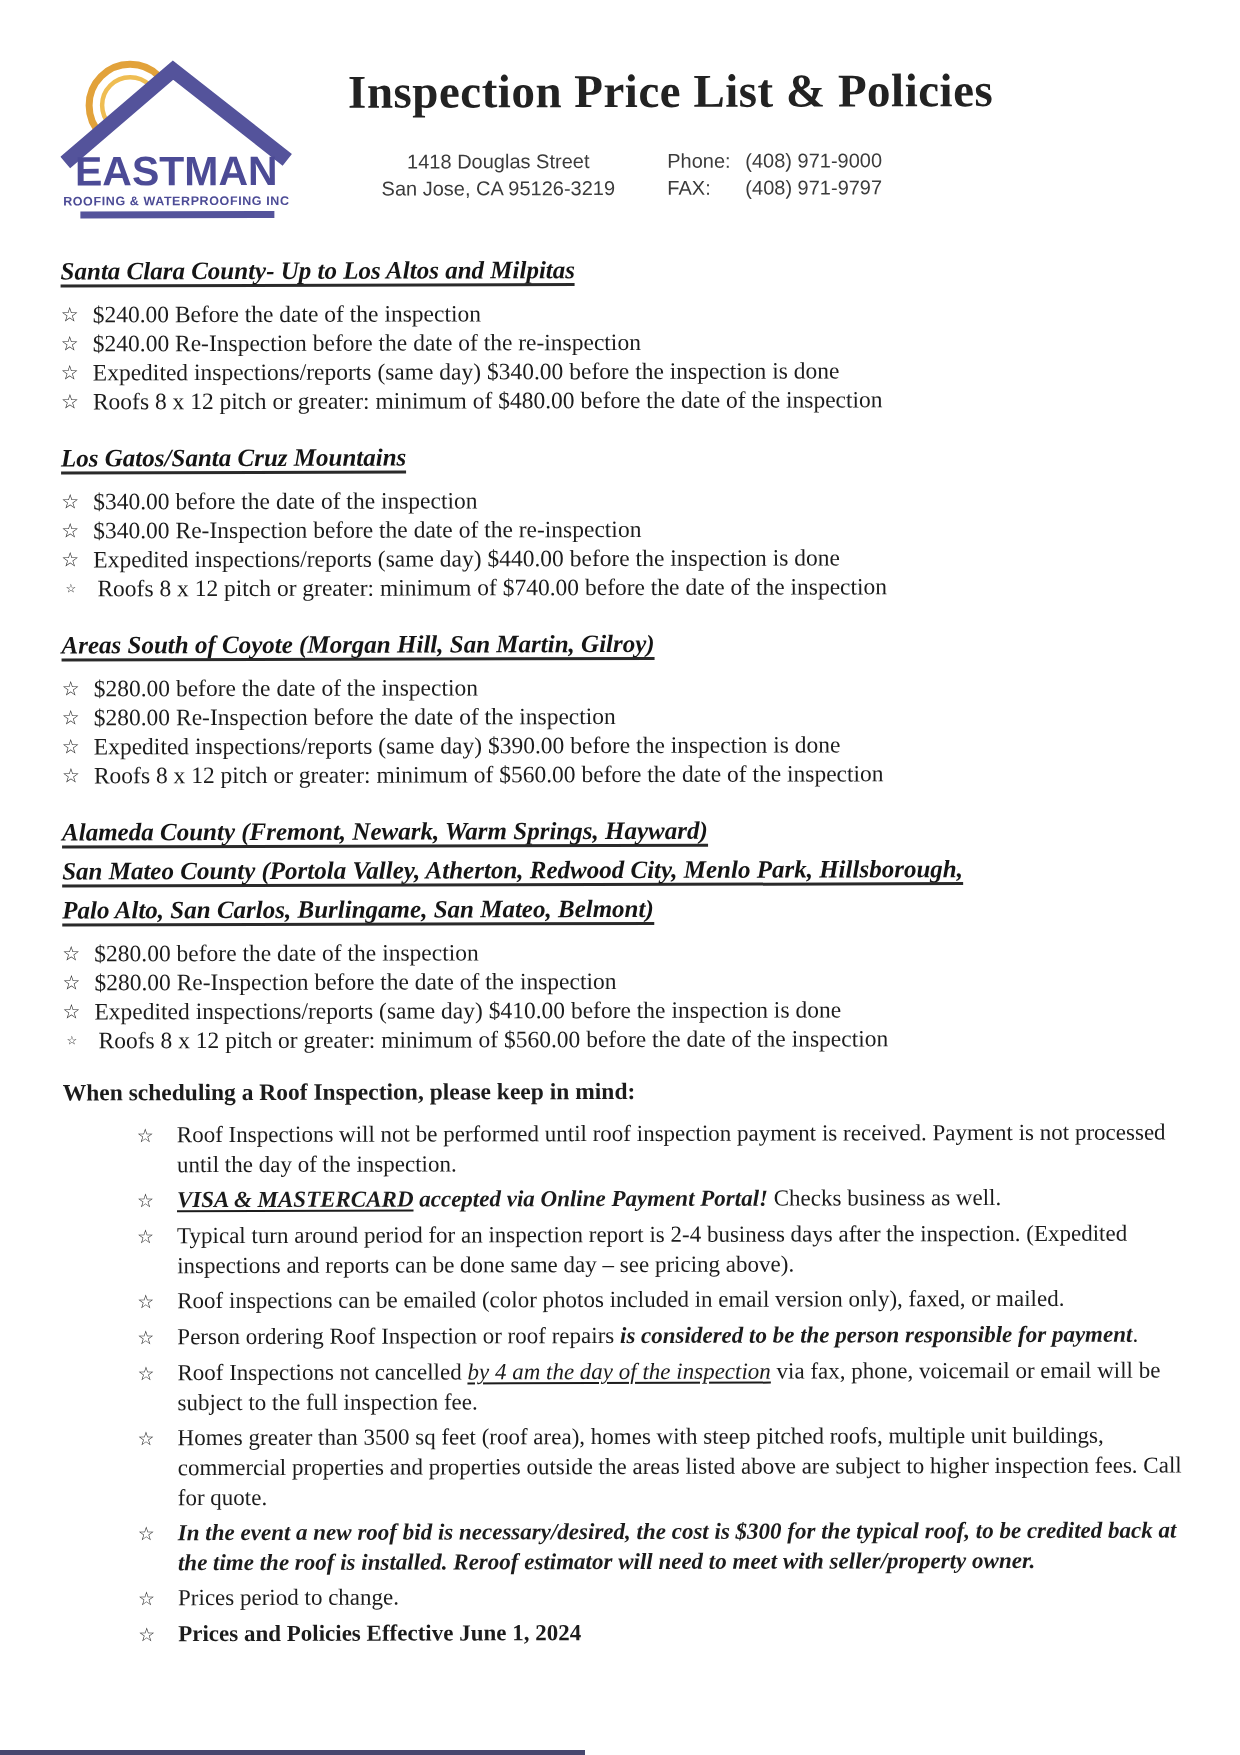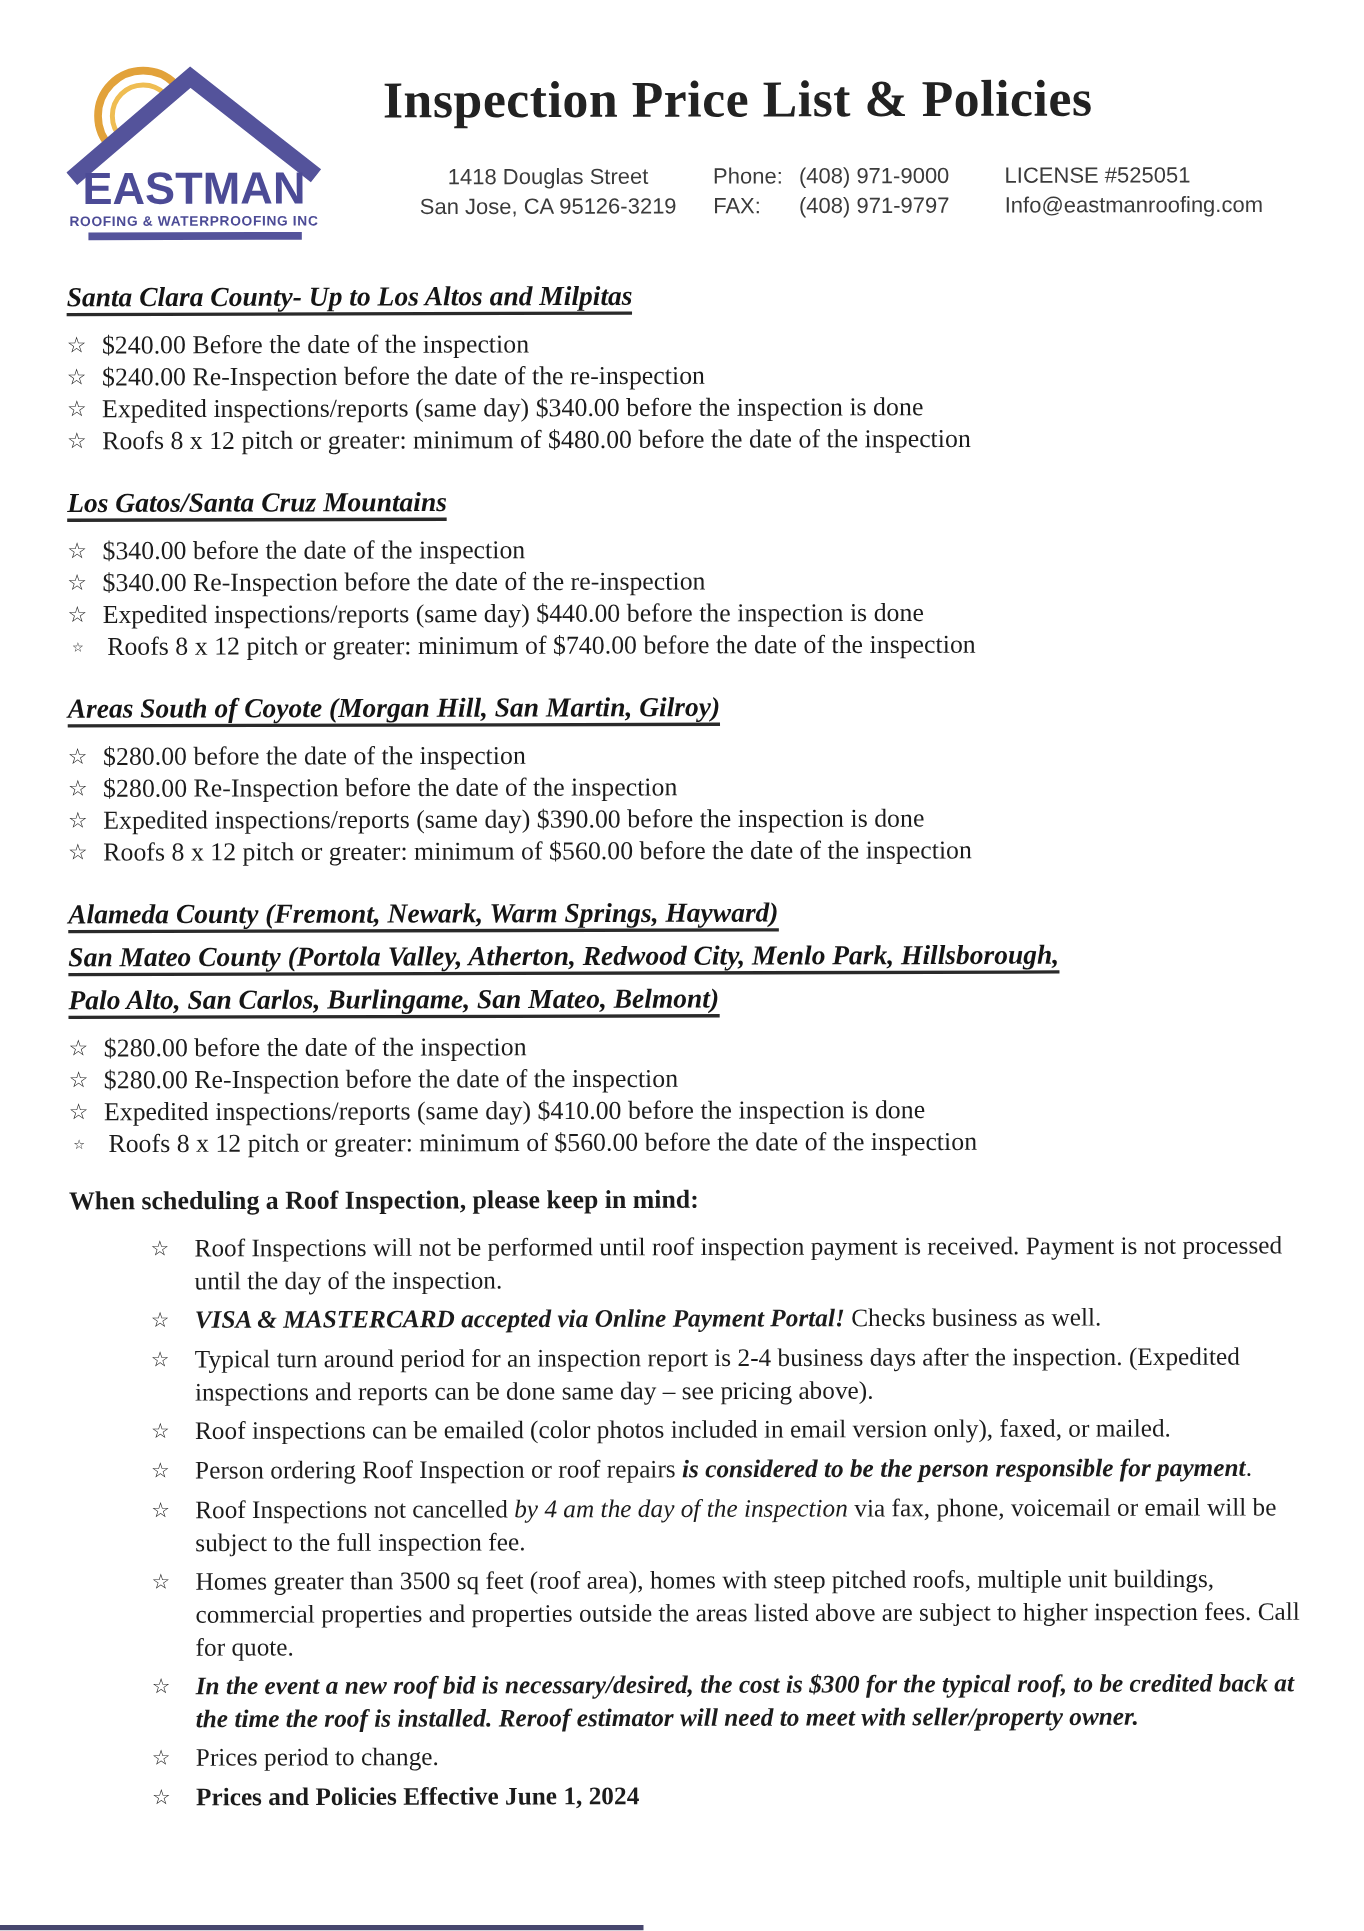--- a/index.html
+++ b/index.html
@@ -28,21 +28,21 @@
   }
   .address-row {
     display:flex; margin-top:30px;
     font-family:"Liberation Sans", sans-serif;
     font-size:20px; color:#3b3b3b; line-height:27px;
   }
   .addr-col1 { flex:0 0 300px;text-align:center; }
   .addr-col2 { flex:0 0 265px; }
   .addr-col3 { flex:1; }
   .pf-row { display:flex; }
-  .pf-label { width:78px; }
+  .pf-label { width:78px;margin-left:19px; }
 
   
   .sections { margin-top:30px; }
   .section { margin-bottom:24px; }
   .sec-head { margin-bottom:8px; }
   .sec-head-line { line-height:36px; }
   .sec-head-line span {
     font-weight:700; font-style:italic; font-size:25px; color:#151515;
     border-bottom:3px solid #2a2a2a; padding-bottom:0px;
   }
@@ -53,21 +53,21 @@
   
   .policies { margin-top:4px; }
   .policies-heading { font-weight:700; font-size:23.5px; margin:0 0 14px 0; }
   .policy-list { margin-left:74px; }
   .policy-item { display:flex; font-size:23px; line-height:30px; margin-bottom:5px; }
   .policy-item .star { flex:none; width:40px; font-size:19px; color:#222; padding-top:1px; }
   .ptext { flex:1; }
 
   .b { font-weight:700; }
   .i { font-style:italic; }
-  .u { text-decoration-thickness:2px; text-underline-offset:3px; }
+  .u { text-decoration:underline; text-decoration-thickness:2px; text-underline-offset:3px; }
 
   .scan-edge {
     position:absolute; left:0; bottom:0;
     width:585px; height:5px; background:#47476e;
   }
 </style>
 </head>
 <body>
 
 <div class="page">
@@ -94,24 +94,20 @@
         <div class="addr-col2">
           <div class="pf-row">
             <span class="pf-label">Phone:</span>
             <span>(408) 971-9000</span>
           </div>
           <div class="pf-row">
             <span class="pf-label">FAX:</span>
             <span>(408) 971-9797</span>
           </div>
         </div>
-        <div class="addr-col3">
-          <div>LICENSE #525051</div>
-          <div>Info@eastmanroofing.com</div>
-        </div>
       </div>
     </div>
   </div>
 
   <div class="sections">
   <div class="section">
     <div class="sec-head">
           <div class="sec-head-line"><span>Santa Clara County- Up to Los Altos and Milpitas</span></div>
         </div>
     <div class="sec-items">

